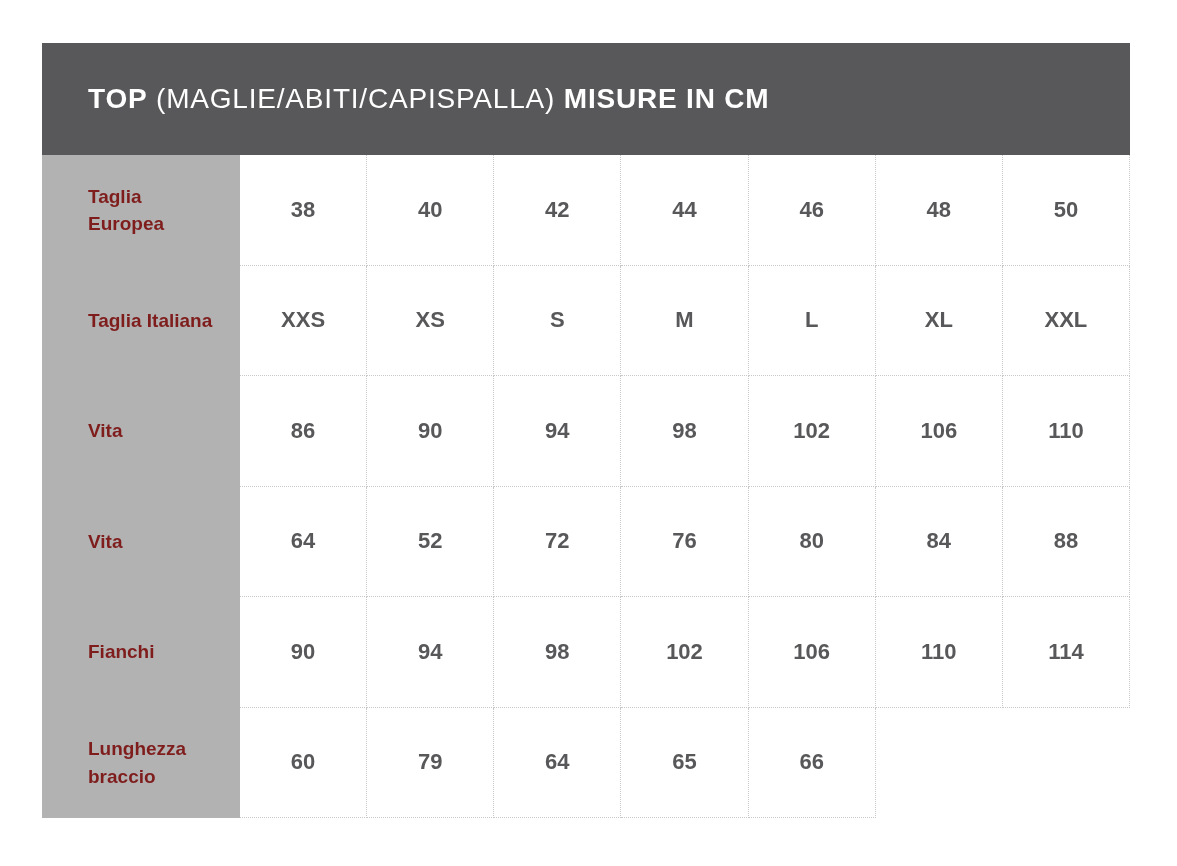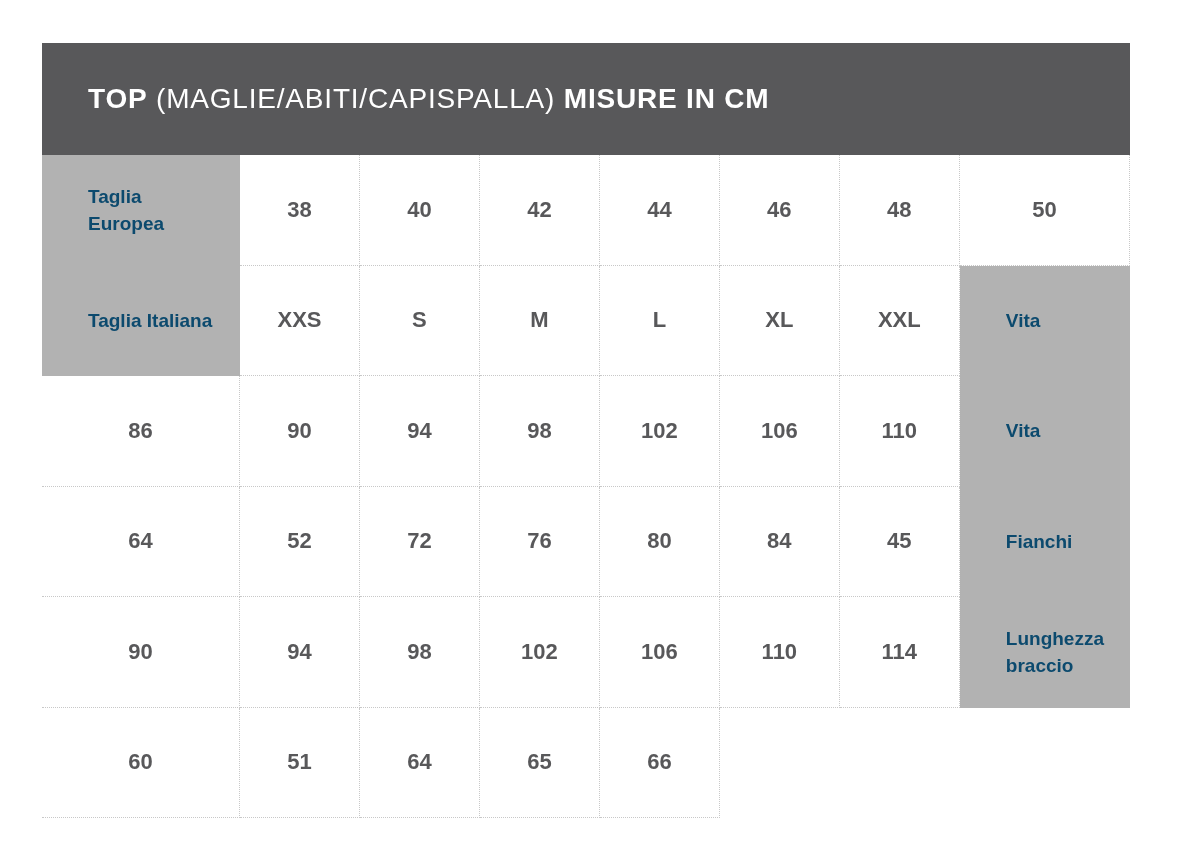--- a/index.html
+++ b/index.html
@@ -38,21 +38,21 @@
   .table-title .bold { font-weight: 700; }
   .table-title .reg  { font-weight: 400; }
   .grid {
     display: grid;
     grid-template-columns: 198px repeat(7, 1fr);
     grid-auto-rows: 110.5px;
   }
   .row-label {
     box-sizing: border-box;
     background: #b2b2b2;
-    color: #0c4a6e;
+    color: #7f1d1d;
     font-weight: 700;
     font-size: 19px;
     line-height: 1.45;
     display: flex;
     align-items: center;
     padding: 0 26px 0 46px;
   }
   .cell {
     box-sizing: border-box;
     display: flex;
@@ -86,20 +86,21 @@
       <div class="cell">38</div>
       <div class="cell">40</div>
       <div class="cell">42</div>
       <div class="cell">44</div>
       <div class="cell">46</div>
       <div class="cell">48</div>
       <div class="cell">50</div>
 
       <div class="row-label">Taglia Italiana</div>
       <div class="cell">XXS</div>
+      <div class="cell">XS</div>
       <div class="cell">S</div>
       <div class="cell">M</div>
       <div class="cell">L</div>
       <div class="cell">XL</div>
       <div class="cell">XXL</div>
 
       <div class="row-label">Vita</div>
       <div class="cell">86</div>
       <div class="cell">90</div>
       <div class="cell">94</div>
@@ -108,33 +109,33 @@
       <div class="cell">106</div>
       <div class="cell">110</div>
 
       <div class="row-label">Vita</div>
       <div class="cell">64</div>
       <div class="cell">52</div>
       <div class="cell">72</div>
       <div class="cell">76</div>
       <div class="cell">80</div>
       <div class="cell">84</div>
-      <div class="cell">45</div>
+      <div class="cell">88</div>
 
       <div class="row-label">Fianchi</div>
       <div class="cell">90</div>
       <div class="cell">94</div>
       <div class="cell">98</div>
       <div class="cell">102</div>
       <div class="cell">106</div>
       <div class="cell">110</div>
       <div class="cell">114</div>
 
       <div class="row-label">Lunghezza braccio</div>
       <div class="cell">60</div>
-      <div class="cell">51</div>
+      <div class="cell">79</div>
       <div class="cell">64</div>
       <div class="cell">65</div>
       <div class="cell">66</div>
 
     </div>
   </div>
 </div>
 
 </body></html>

